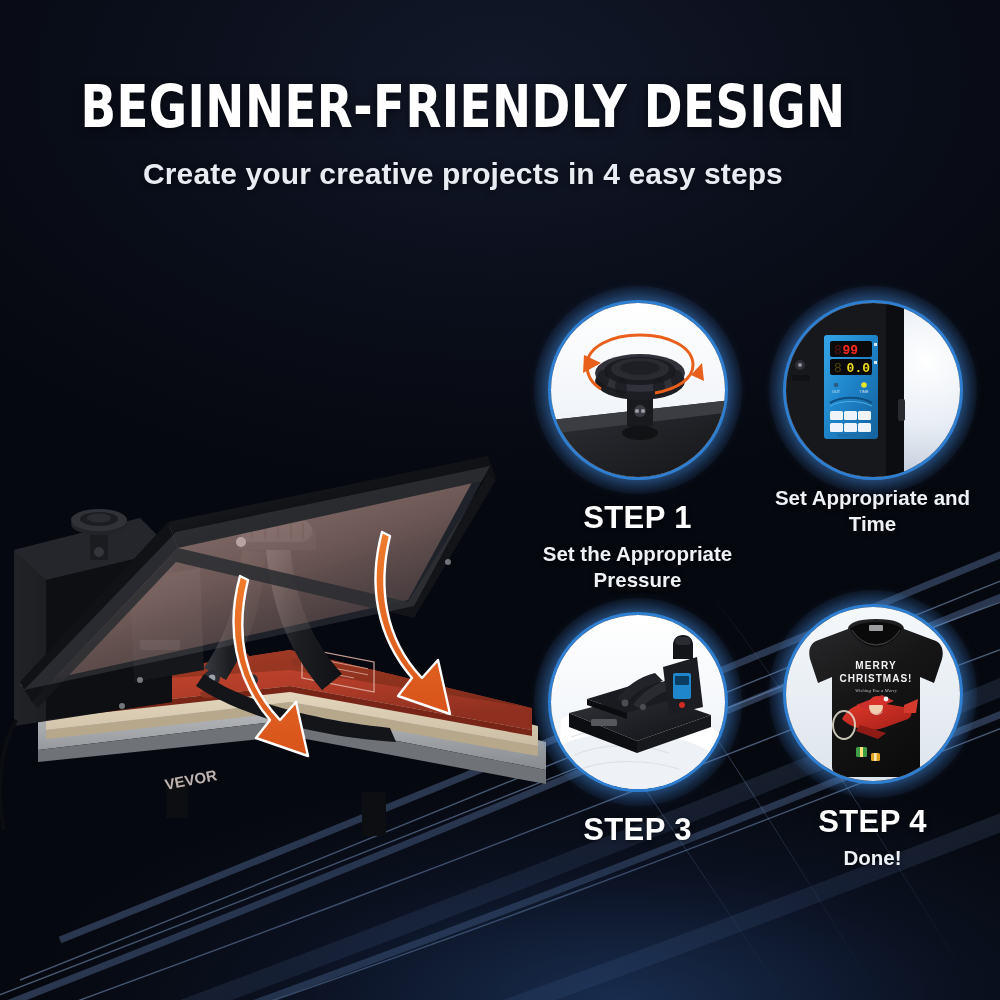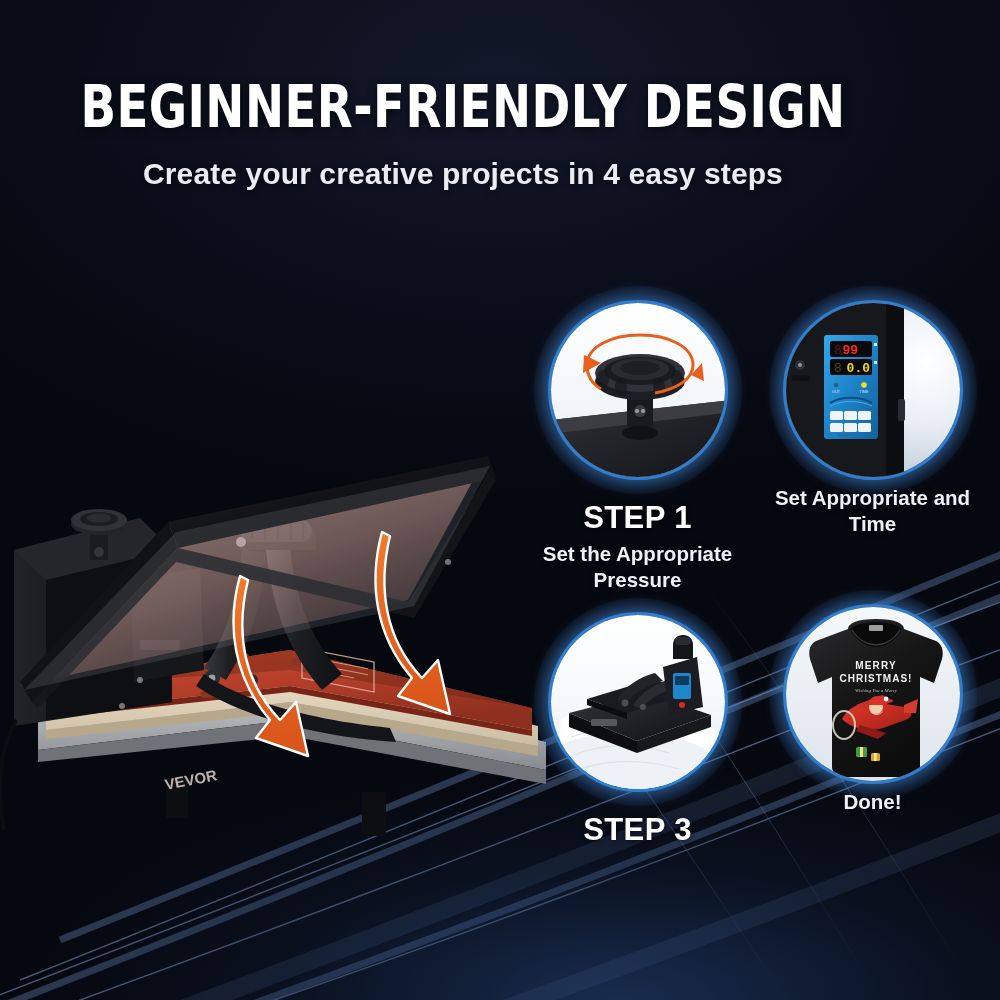--- a/index.html
+++ b/index.html
@@ -511,17 +511,18 @@
               <path d="M84,104 C87,108 94,108 97,104 C95,109 86,109 84,104 Z" fill="#f2f2f2"></path>
 
               <rect x="70" y="140" width="11" height="10" rx="1.5" fill="#3f9e45"></rect>
               <rect x="74" y="140" width="3" height="10" fill="#ffe17a"></rect>
               <rect x="85" y="146" width="9" height="8" rx="1.5" fill="#e0a21c"></rect>
               <rect x="88" y="146" width="2.6" height="8" fill="#f7e6b0"></rect>
             </g>
           </svg>
         </div>
       </div>
+      <div class="step-title">STEP 4</div>
       <div class="step-desc">Done!</div>
     </div>
 
   </div>
 </div>
 
 </body></html>

